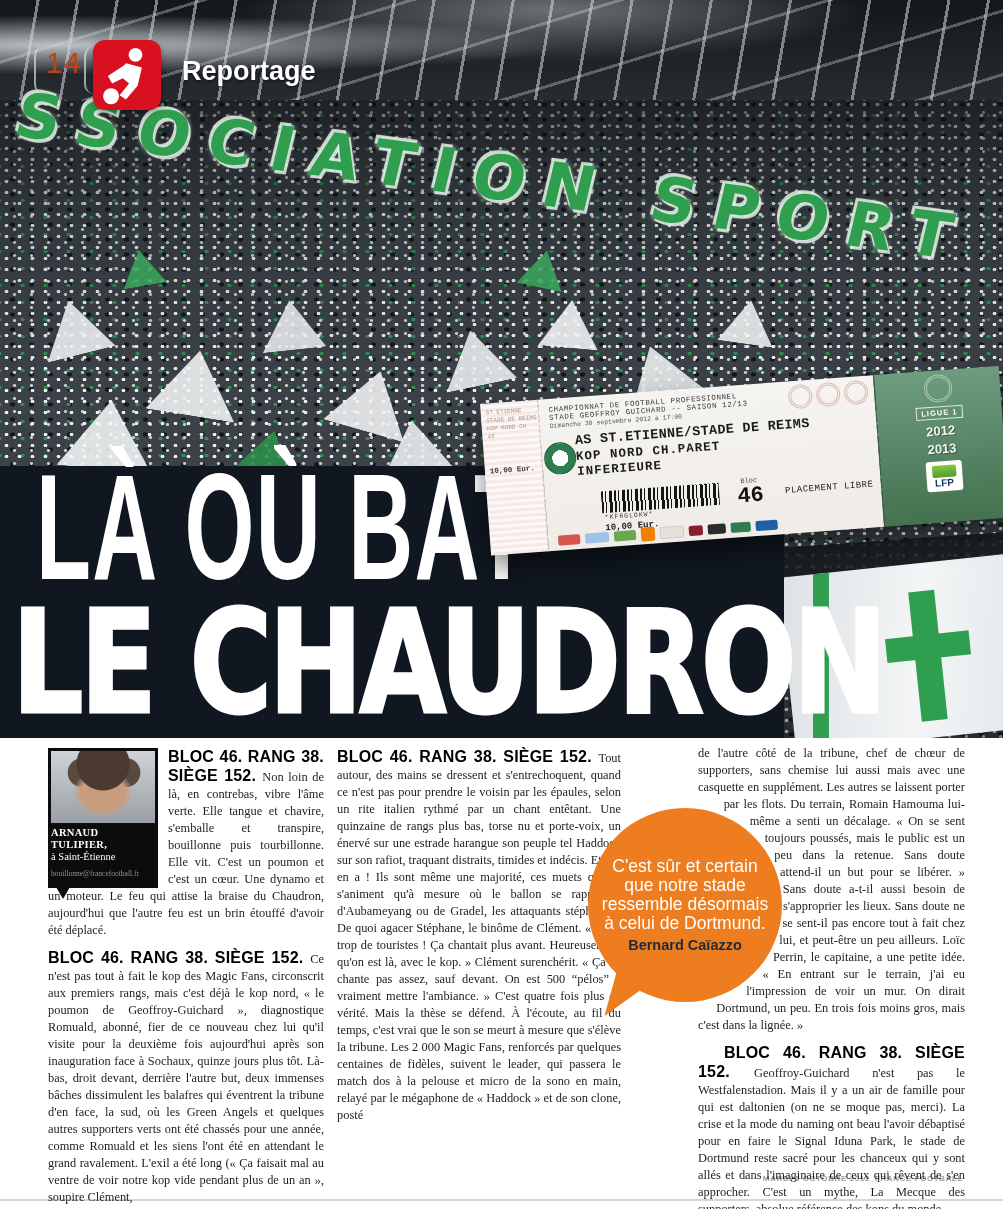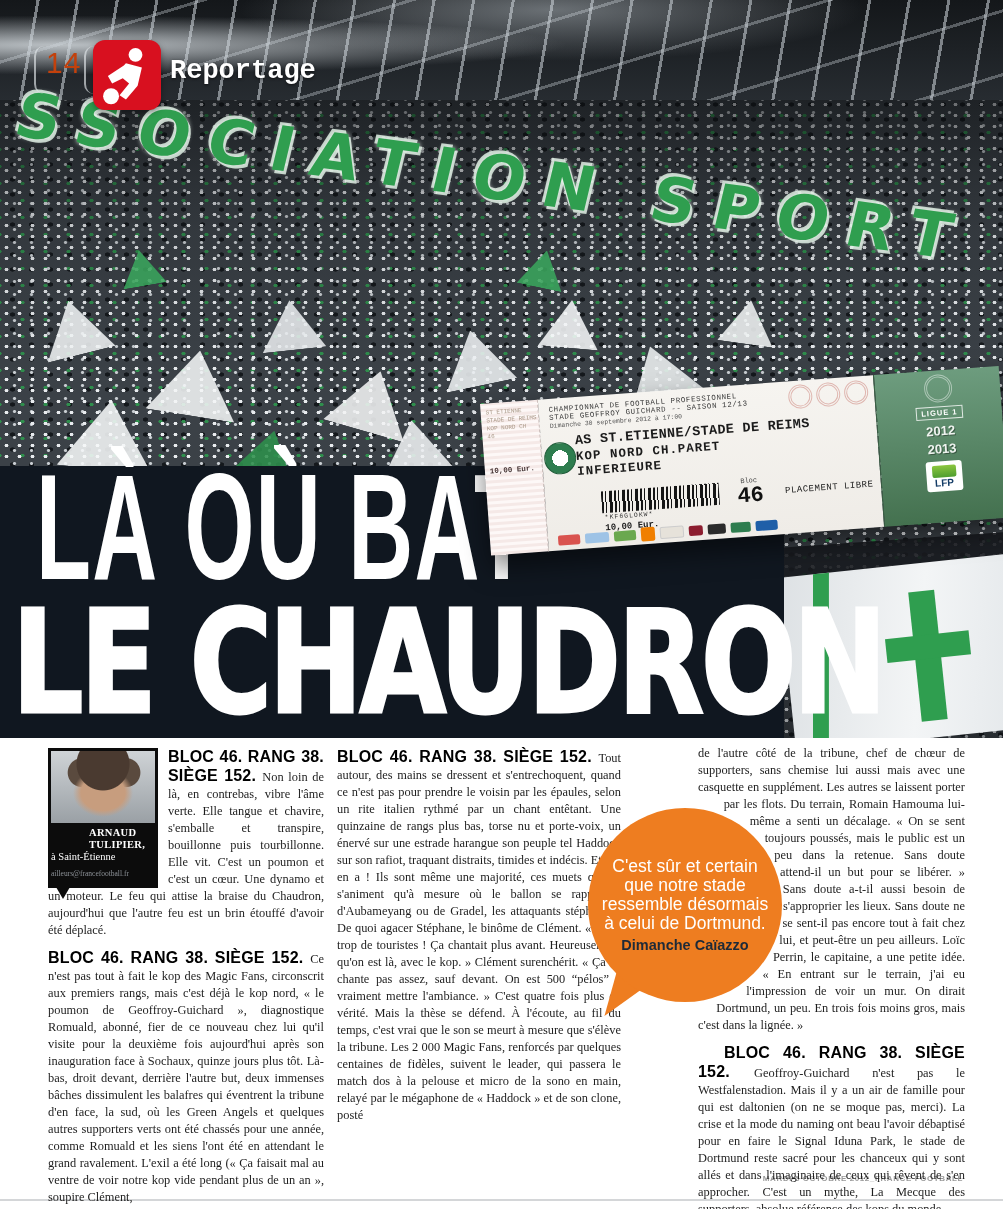--- a/index.html
+++ b/index.html
@@ -43,22 +43,22 @@
   .rb-cross-h{position:absolute;left:100px;top:72px;width:84px;height:24px;background:#2f9e4f;}
 
   
   .hdr{position:absolute;left:0;top:40px;width:100%;height:76px;z-index:8;}
   .page-num{position:absolute;left:46px;top:6px;font-size:30px;font-weight:400;color:#c2410c;
         letter-spacing:1px;}
   .crop-mark{position:absolute;top:6px;width:12px;height:48px;border-left:2px solid rgba(226,230,233,.65);
         border-radius:10px 0 0 10px;}
   .logo{position:absolute;left:93px;top:0;width:68px;height:70px;background:#d8101f;border-radius:12px;
         box-shadow:0 2px 6px rgba(0,0,0,.35);}
-  .section-label{position:absolute;left:170px;top:16px;color:#fff;font-size:27px;font-weight:bold;
-        font-family:Liberation Mono, monospace;text-shadow:0 1px 3px rgba(0,0,0,.6);}
+  .section-label{position:absolute;left:182px;top:16px;color:#fff;font-size:27px;font-weight:bold;
+        font-family:Liberation Sans, sans-serif;text-shadow:0 1px 3px rgba(0,0,0,.6);}
 
   
   .title-block{position:absolute;left:0;top:466px;width:784px;height:272px;background:#101720;z-index:4;}
   .title-1{position:absolute;left:36px;top:-14px;color:#fff;font-size:150px;line-height:1;
         font-weight:bold;transform:scaleX(.60);transform-origin:left top;white-space:nowrap;
         letter-spacing:2px;}
   .title-2{position:absolute;left:12px;top:126px;color:#fff;font-size:142px;line-height:1;
         font-weight:800;transform:scaleX(.79);transform-origin:left top;white-space:nowrap;
         letter-spacing:-4px;-webkit-text-stroke:3px #fff;font-family:"DejaVu Sans",sans-serif;}
 
@@ -120,21 +120,21 @@
   .author-box{position:relative;width:110px;background:#0c0c0c;padding:3px 3px 6px;box-sizing:border-box;}
   .author-box::after{content:"";position:absolute;left:8px;bottom:-11px;width:0;height:0;
         border-left:7px solid transparent;border-right:7px solid transparent;border-top:12px solid #0c0c0c;}
   .author-photo{width:104px;height:72px;
         background:
          radial-gradient(circle at 50% 18%, #4a3a30 0 26px, transparent 27px),
          radial-gradient(ellipse at 50% 58%, #c79d7e 0 22px, transparent 30px),
          radial-gradient(circle at 30% 30%, #5a4a3e 0 14px, transparent 15px),
          radial-gradient(circle at 72% 30%, #5a4a3e 0 14px, transparent 15px),
          linear-gradient(180deg,#cfd3d6,#9aa0a5);}
-  .author-name{color:#fff;font-size:10.5px;font-weight:bold;letter-spacing:.3px;margin-top:4px;line-height:12px;margin-left:38px;}
+  .author-name{color:#fff;font-size:10.5px;font-weight:bold;letter-spacing:.3px;margin-top:4px;line-height:12px;}
   .author-loc{color:#fff;font-size:10.5px;line-height:12px;font-family:Liberation Serif, serif;}
   .author-mail{color:#8e9399;font-size:7.5px;margin-top:2px;}
 
   .bubble-spacer{float:left;width:88px;height:275px;margin-left:0;
         shape-outside:circle(101px at -16px 160px);}
 
   
   .quote-bubble{position:absolute;left:588px;top:808px;width:194px;height:194px;border-radius:50%;
         z-index:7;display:flex;flex-direction:column;align-items:center;justify-content:center;
         text-align:center;}
@@ -251,39 +251,39 @@
       </div>
     </div>
   </div>
 
   <div class="col col1">
     <div class="author-float">
       <div class="author-box">
         <div class="author-photo"></div>
         <div class="author-name">ARNAUD TULIPIER,</div>
         <div class="author-loc">à Saint-Étienne</div>
-        <div class="author-mail">ailleurs@francefootball.fr</div>
+        <div class="author-mail">bouillonne@francefootball.fr</div>
       </div>
     </div>
     <p><b class="lead">BLOC 46. RANG 38. SIÈGE 152.</b><span>Non loin de là, en contrebas, vibre l'âme verte. Elle tangue et chavire, s'emballe et transpire, bouillonne puis tourbillonne. Elle vit. C'est un poumon et c'est un cœur. Une dynamo et un moteur. Le feu qui attise la braise du Chaudron, aujourd'hui que l'autre feu est un brin étouffé d'avoir été déplacé.</span></p>
     <p><b class="lead">BLOC 46. RANG 38. SIÈGE 152.</b><span>Ce n'est pas tout à fait le kop des Magic Fans, circonscrit aux premiers rangs, mais c'est déjà le kop nord, « le poumon de Geoffroy-Guichard », diagnostique Romuald, abonné, fier de ce nouveau chez lui qu'il visite pour la deuxième fois aujourd'hui après son inauguration face à Sochaux, quinze jours plus tôt. Là-bas, droit devant, derrière l'autre but, deux immenses bâches dissimulent les balafres qui éventrent la tribune d'en face, la sud, où les Green Angels et quelques autres supporters verts ont été chassés pour une année, comme Romuald et les siens l'ont été en attendant le grand ravalement. L'exil a été long (« Ça faisait mal au ventre de voir notre kop vide pendant plus de un an », soupire Clément,</span></p>
   </div>
 
   <div class="col col2">
     <p><b class="lead">BLOC 46. RANG 38. SIÈGE 152.</b><span>Tout autour, des mains se dressent et s'entrechoquent, quand ce n'est pas pour prendre le voisin par les épaules, selon un rite italien rythmé par un chant entêtant. Une quinzaine de rangs plus bas, torse nu et porte-voix, un énervé sur une estrade harangue son peuple tel Haddock sur son rafiot, traquant distraits, timides et indécis. Et il y en a ! Ils sont même une majorité, ces muets qui ne s'animent qu'à mesure où le ballon se rapproche d'Aubameyang ou de Gradel, les attaquants stéphanois. De quoi agacer Stéphane, le binôme de Clément. « Il y a trop de touristes ! Ça chantait plus avant. Heureusement qu'on est là, avec le kop. » Clément surenchérit. « Ça ne chante pas assez, sauf devant. On est 500 “pélos” à vraiment mettre l'ambiance. » C'est quatre fois plus en vérité. Mais la thèse se défend. À l'écoute, au fil du temps, c'est vrai que le son se meurt à mesure que s'élève la tribune. Les 2 000 Magic Fans, renforcés par quelques centaines de fidèles, suivent le leader, qui passera le match dos à la pelouse et micro de la sono en main, relayé par le mégaphone de « Haddock » et de son clone, posté</span></p>
   </div>
 
   <div class="col col3">
     <div class="bubble-spacer"></div>
     <p><span>de l'autre côté de la tribune, chef de chœur de supporters, sans chemise lui aussi mais avec une casquette en supplément. Les autres se laissent porter par les flots. Du terrain, Romain Hamouma lui-même a senti un décalage. « On se sent toujours poussés, mais le public est un peu dans la retenue. Sans doute attend-il un but pour se libérer. » Sans doute a-t-il aussi besoin de s'approprier les lieux. Sans doute ne se sent-il pas encore tout à fait chez lui, et peut-être un peu ailleurs. Loïc Perrin, le capitaine, a une petite idée. « En entrant sur le terrain, j'ai eu l'impression de voir un mur. On dirait Dortmund, un peu. En trois fois moins gros, mais c'est dans la lignée. »</span></p>
     <p class="indent"><b class="lead">BLOC 46. RANG 38. SIÈGE 152.</b><span>Geoffroy-Guichard n'est pas le Westfalenstadion. Mais il y a un air de famille pour qui est daltonien (on ne se moque pas, merci). La crise et la mode du naming ont beau l'avoir débaptisé pour en faire le Signal Iduna Park, le stade de Dortmund reste sacré pour les chanceux qui y sont allés et dans l'imaginaire de ceux qui rêvent de s'en approcher. C'est un mythe, La Mecque des supporters, absolue référence des kops du monde</span></p>
   </div>
 
   <div class="quote-tail" style="background: rgb(238, 125, 32);"></div>
   <div class="quote-bubble" style="background: rgb(238, 125, 32); text-align: center;">
     <div class="quote-text">C'est sûr et certain que notre stade ressemble désormais à celui de Dortmund.</div>
-    <div class="quote-author">Dimanche Caïazzo</div>
+    <div class="quote-author">Bernard Caïazzo</div>
   </div>
 
   <div class="credit">MARDI 5 OCTOBRE 2012_FRANCE FOOTBALL</div>
   <div class="bottom-rule"></div>
 
 </div>
 
 </body></html>

